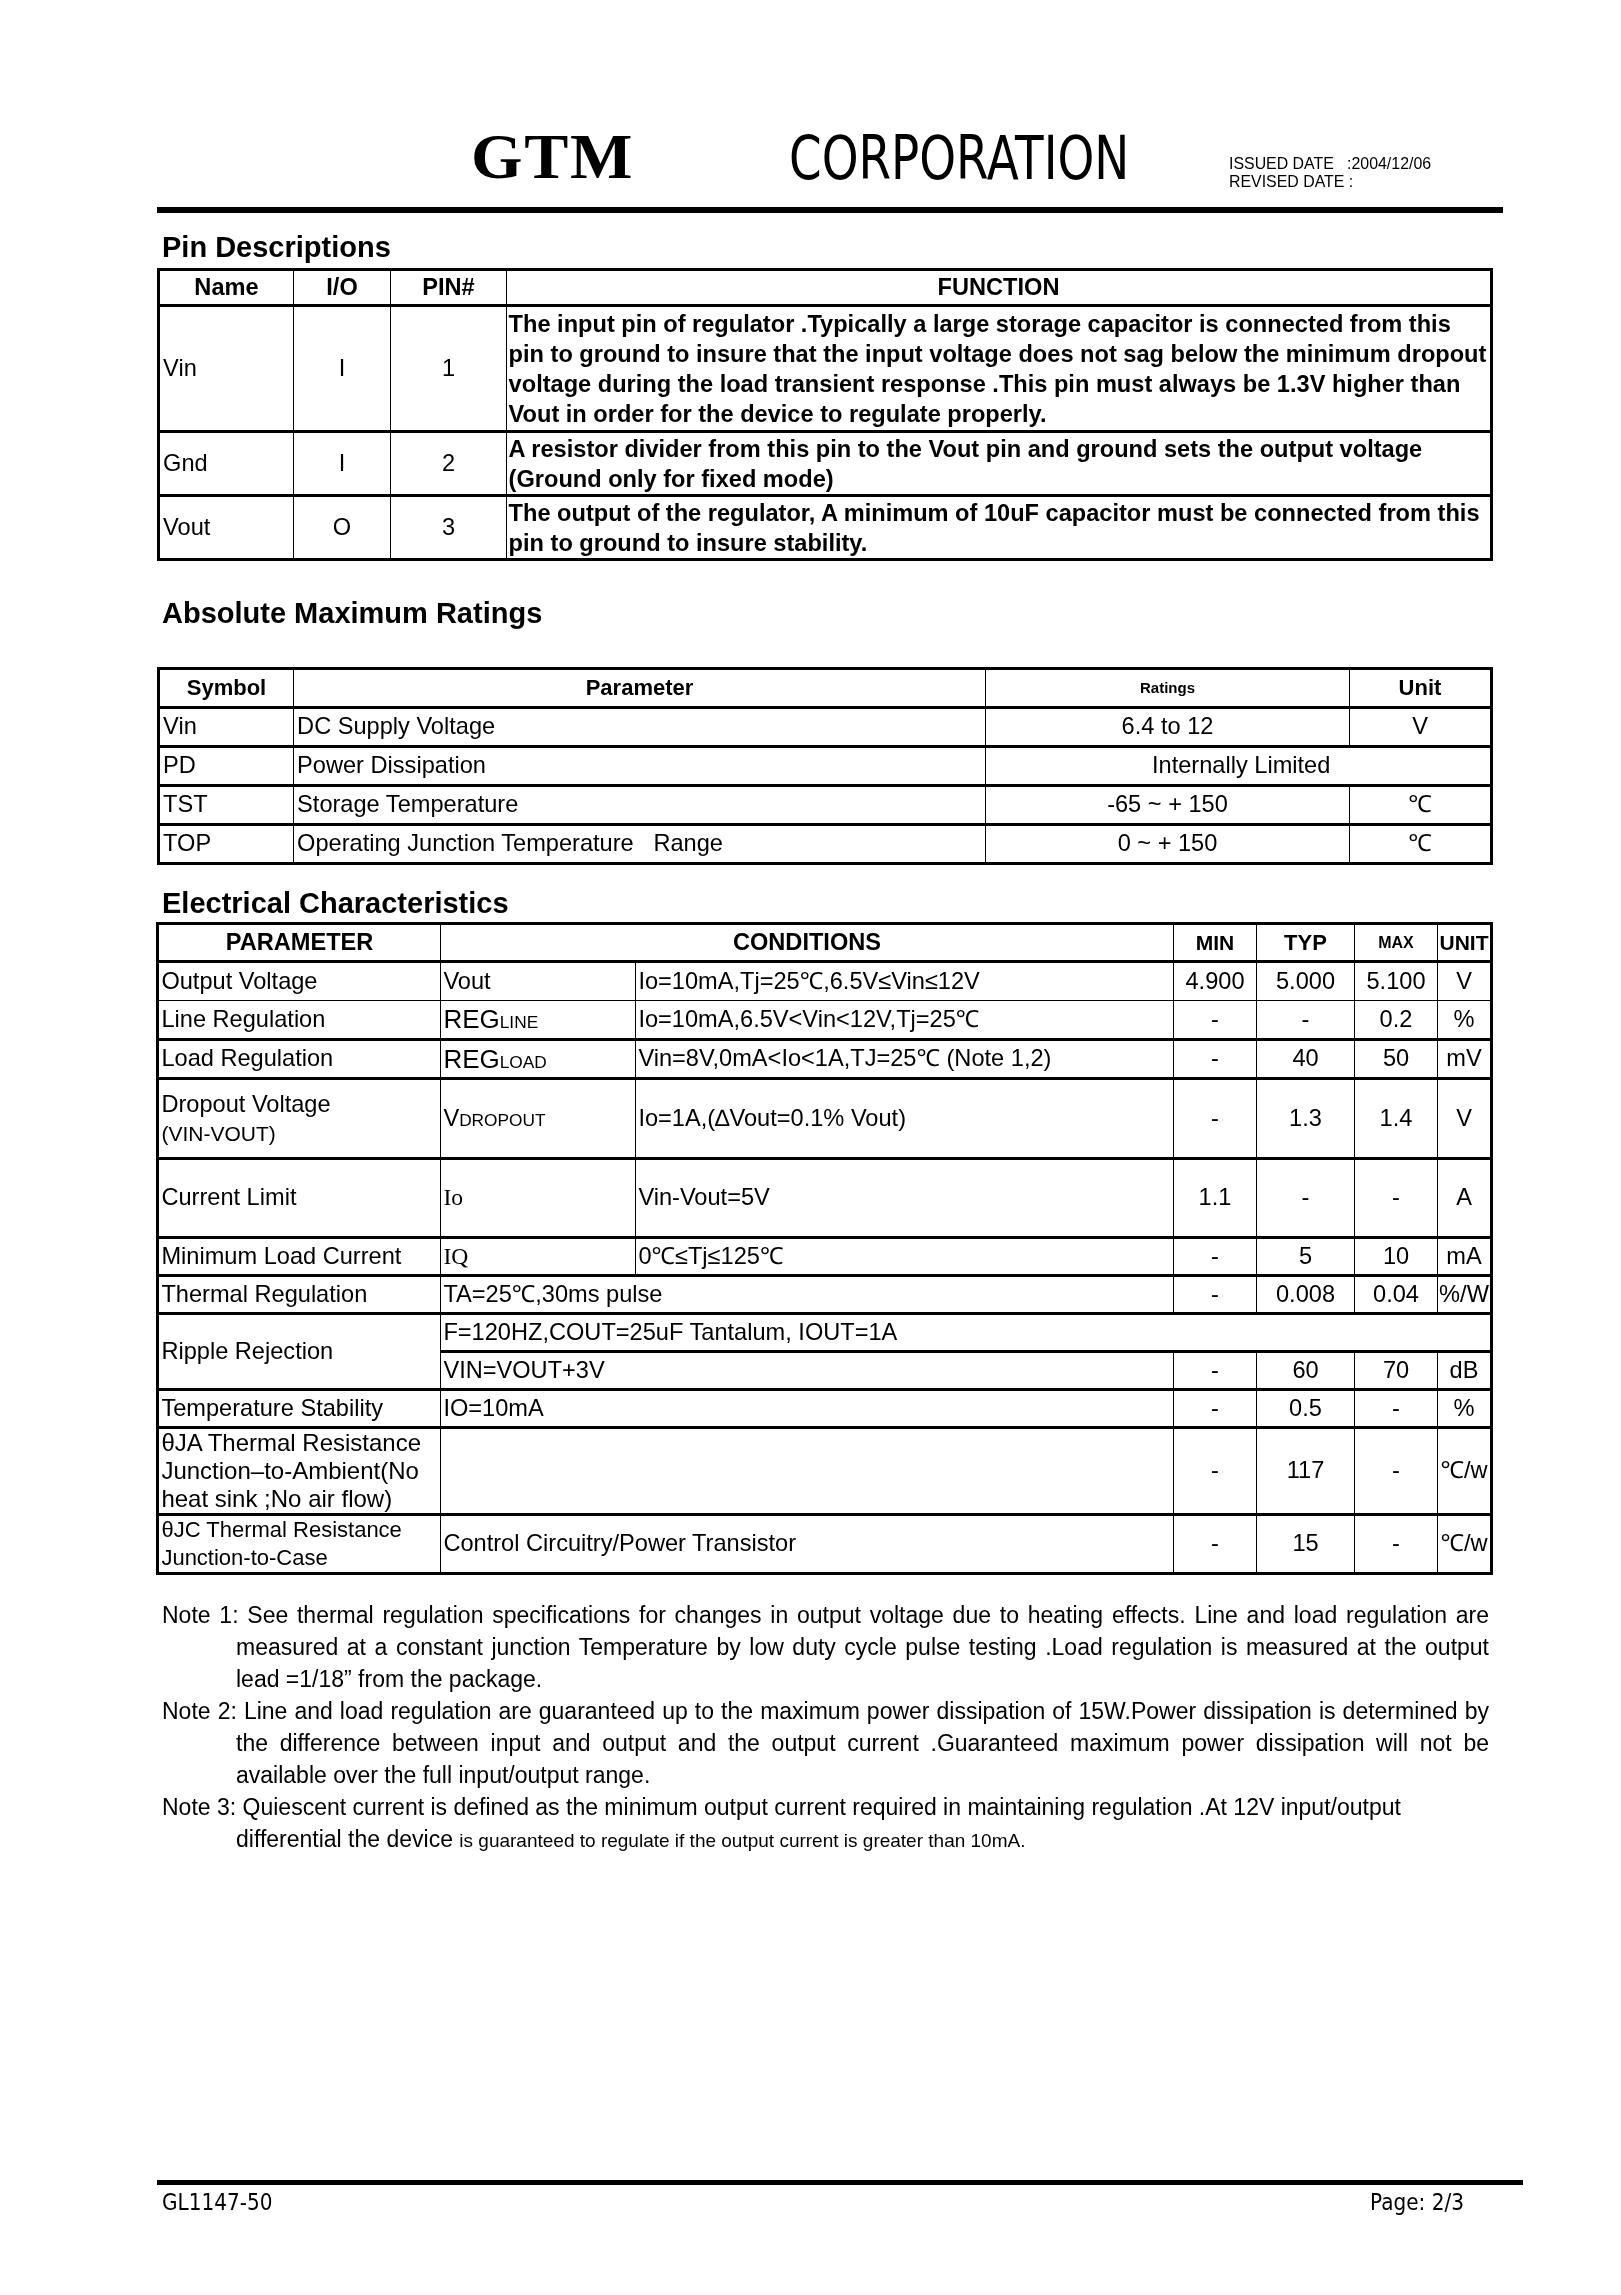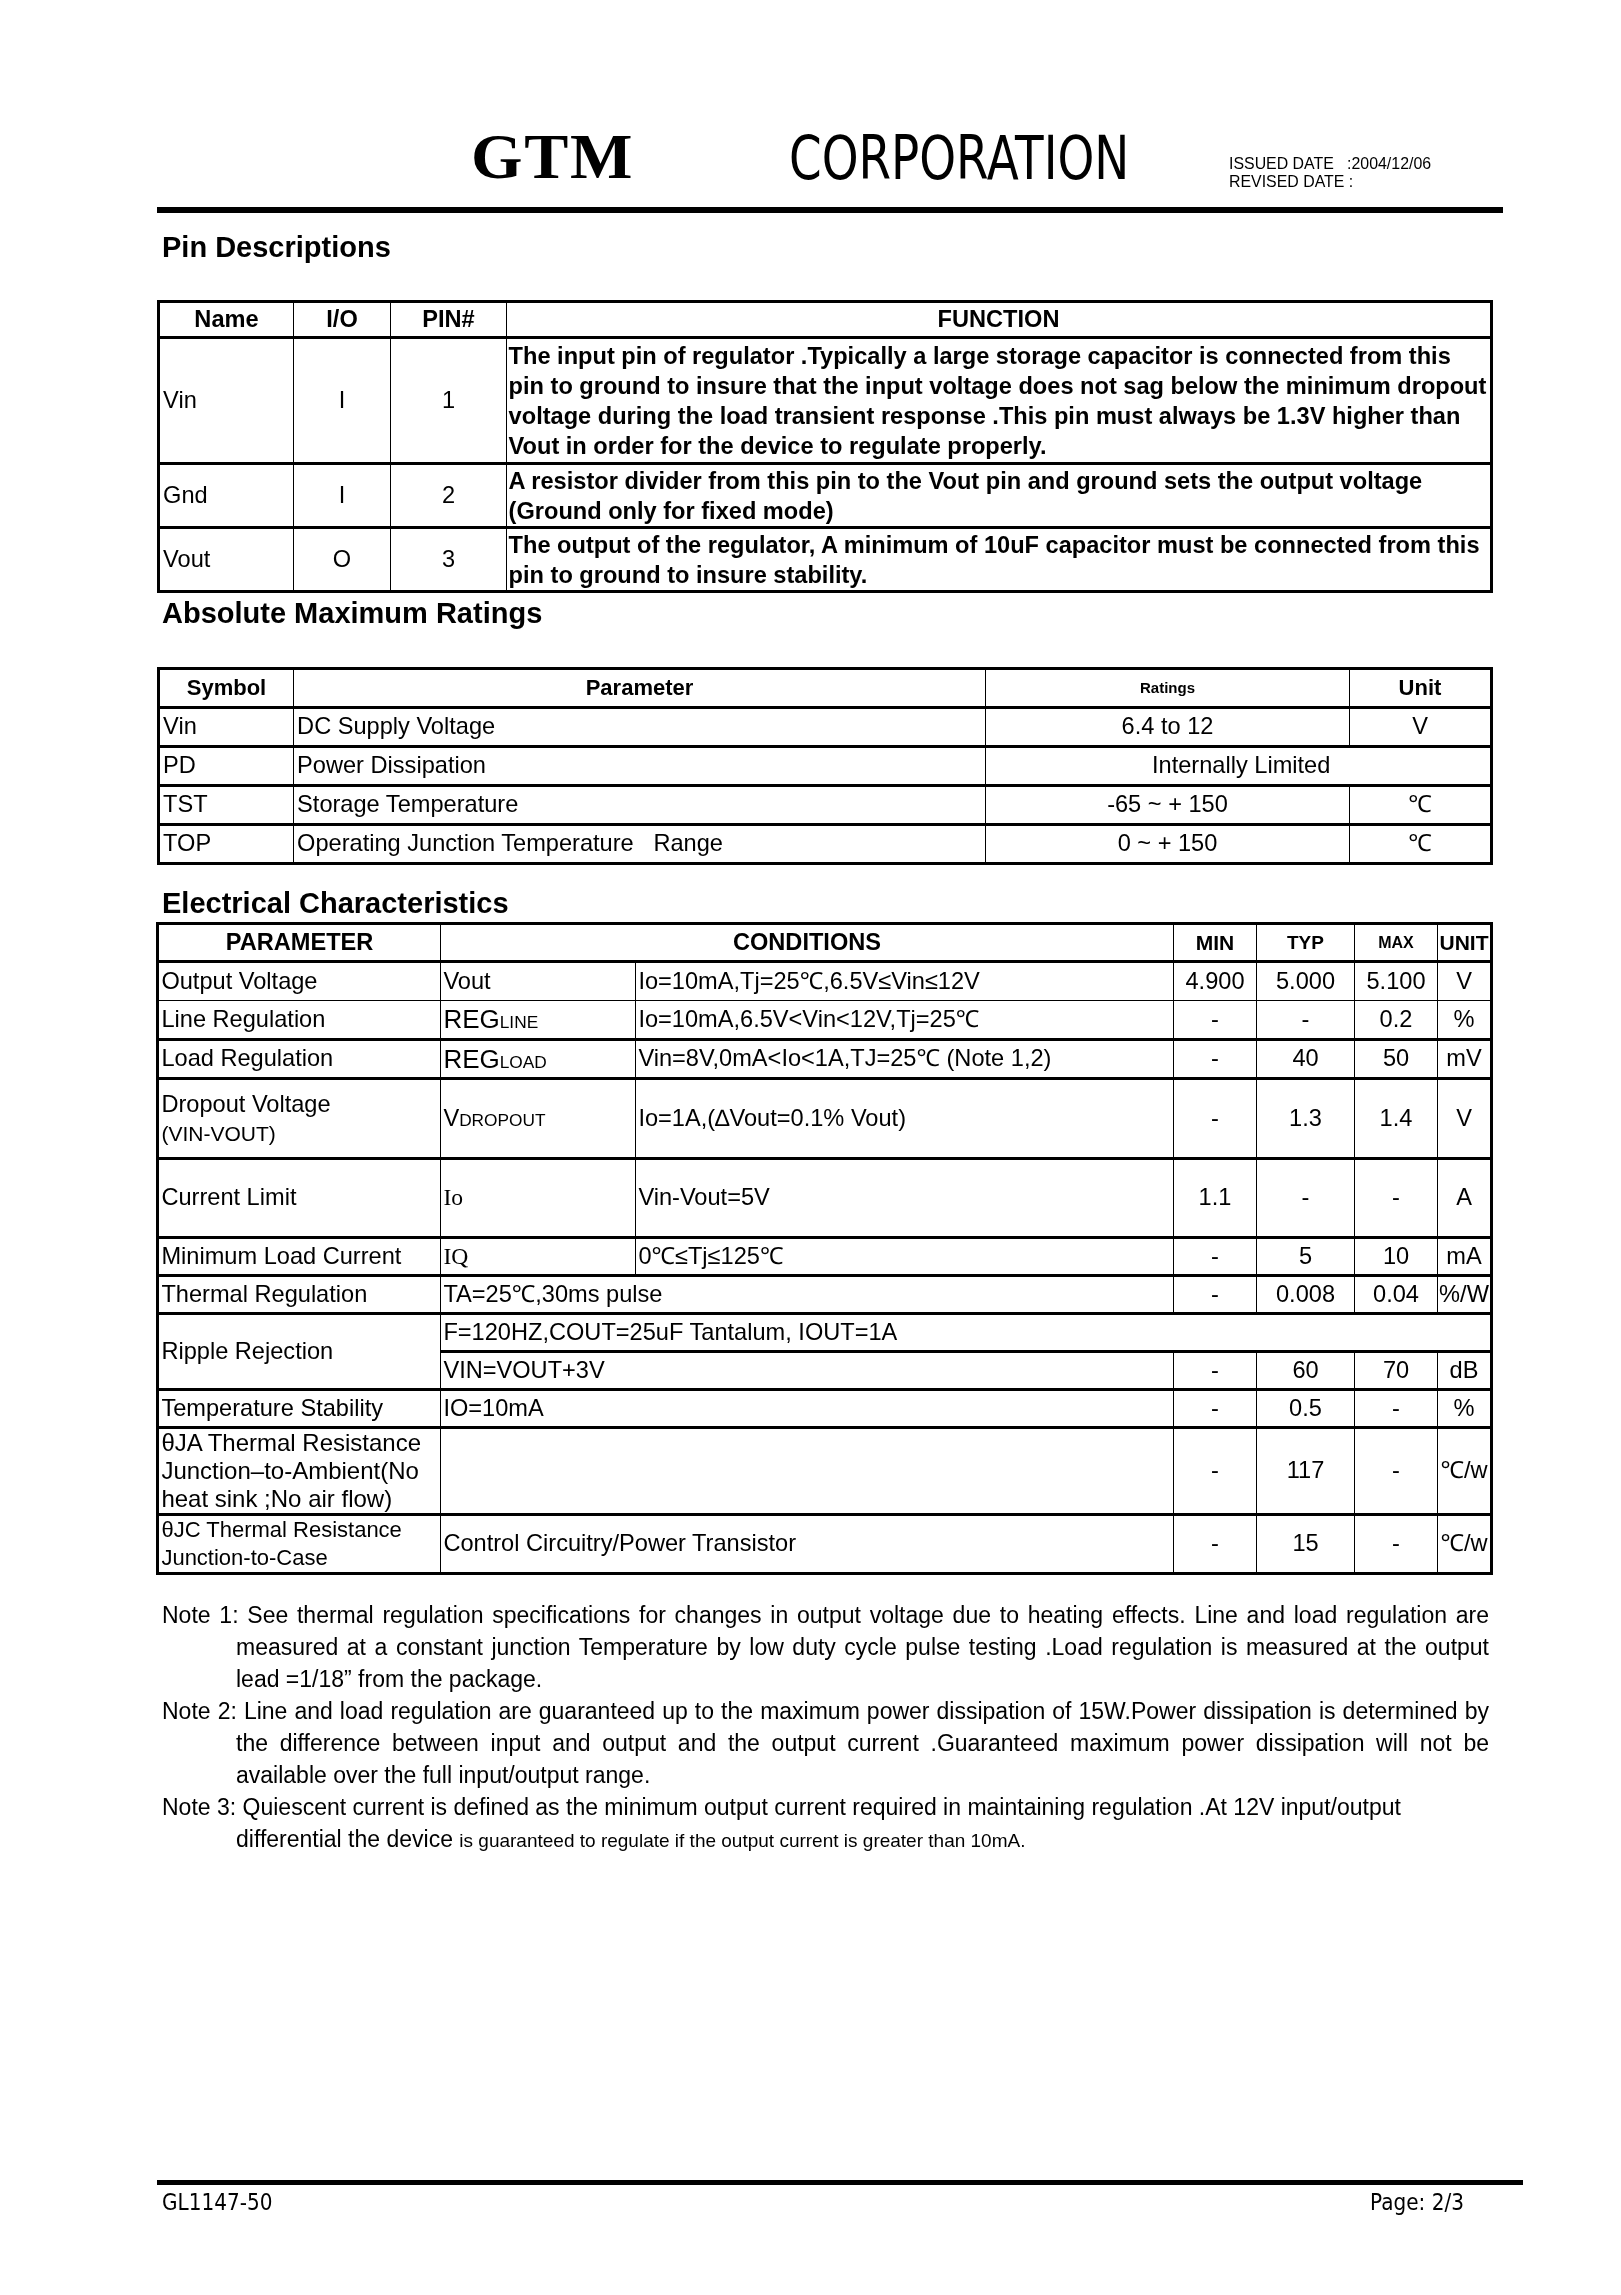--- a/index.html
+++ b/index.html
@@ -17,21 +17,21 @@
 
   table { border-collapse: collapse; position: absolute; table-layout: fixed; }
   td, th { border: 1.6px solid #000; padding: 0 3.1px; vertical-align: middle; font-size: 23.6px; line-height: 1.33; }
   th { font-weight: bold; text-align: center; }
   .tbl { border: 3.1px solid #000; }
   .tbl tr.thick-top td, .tbl tr.thick-top th { border-top: 3.1px solid #000; }
   .c { text-align: center; }
   .sc { font-size: 17.3px; }
 
   
-  #pin { left: 157px; top: 268px; width: 1336px; margin-top: 32px; }
+  #pin { left: 157px; top: 268px; width: 1336px; }
   #pin td.func { line-height: 30px; padding: 0 1.6px; font-weight: bold; }
 
   
   #absmax { left: 157px; top: 667px; width: 1336px; }
   #absmax td, #absmax th { height: 36px; }
 
   
   #elec { left: 156px; top: 922px; width: 1337px; }
   #elec td, #elec th { padding: 0 2.4px; }
 
@@ -140,21 +140,21 @@
     <col style="width:83px">
       <col style="width:98px">
       <col style="width:83px">
       <col>
   </colgroup>
   <tbody>
       <tr style="height:38px">
     <th>PARAMETER</th>
     <th colspan="2">CONDITIONS</th>
     <th style="font-size:21px">MIN</th>
-    <th style="font-size:19px">TYP</th>
+    <th style="font-size:22px">TYP</th>
     <th style="font-size:16px">MAX</th>
     <th style="font-size:21px;padding:0">UNIT</th>
   </tr>
 
   <tr class="thick-top" style="height:39px">
     <td>Output Voltage</td>
     <td>Vout</td>
     <td>Io=10mA,Tj=25℃,6.5V≤Vin≤12V</td>
     <td class="c">4.900</td>
     <td class="c">5.000</td>

